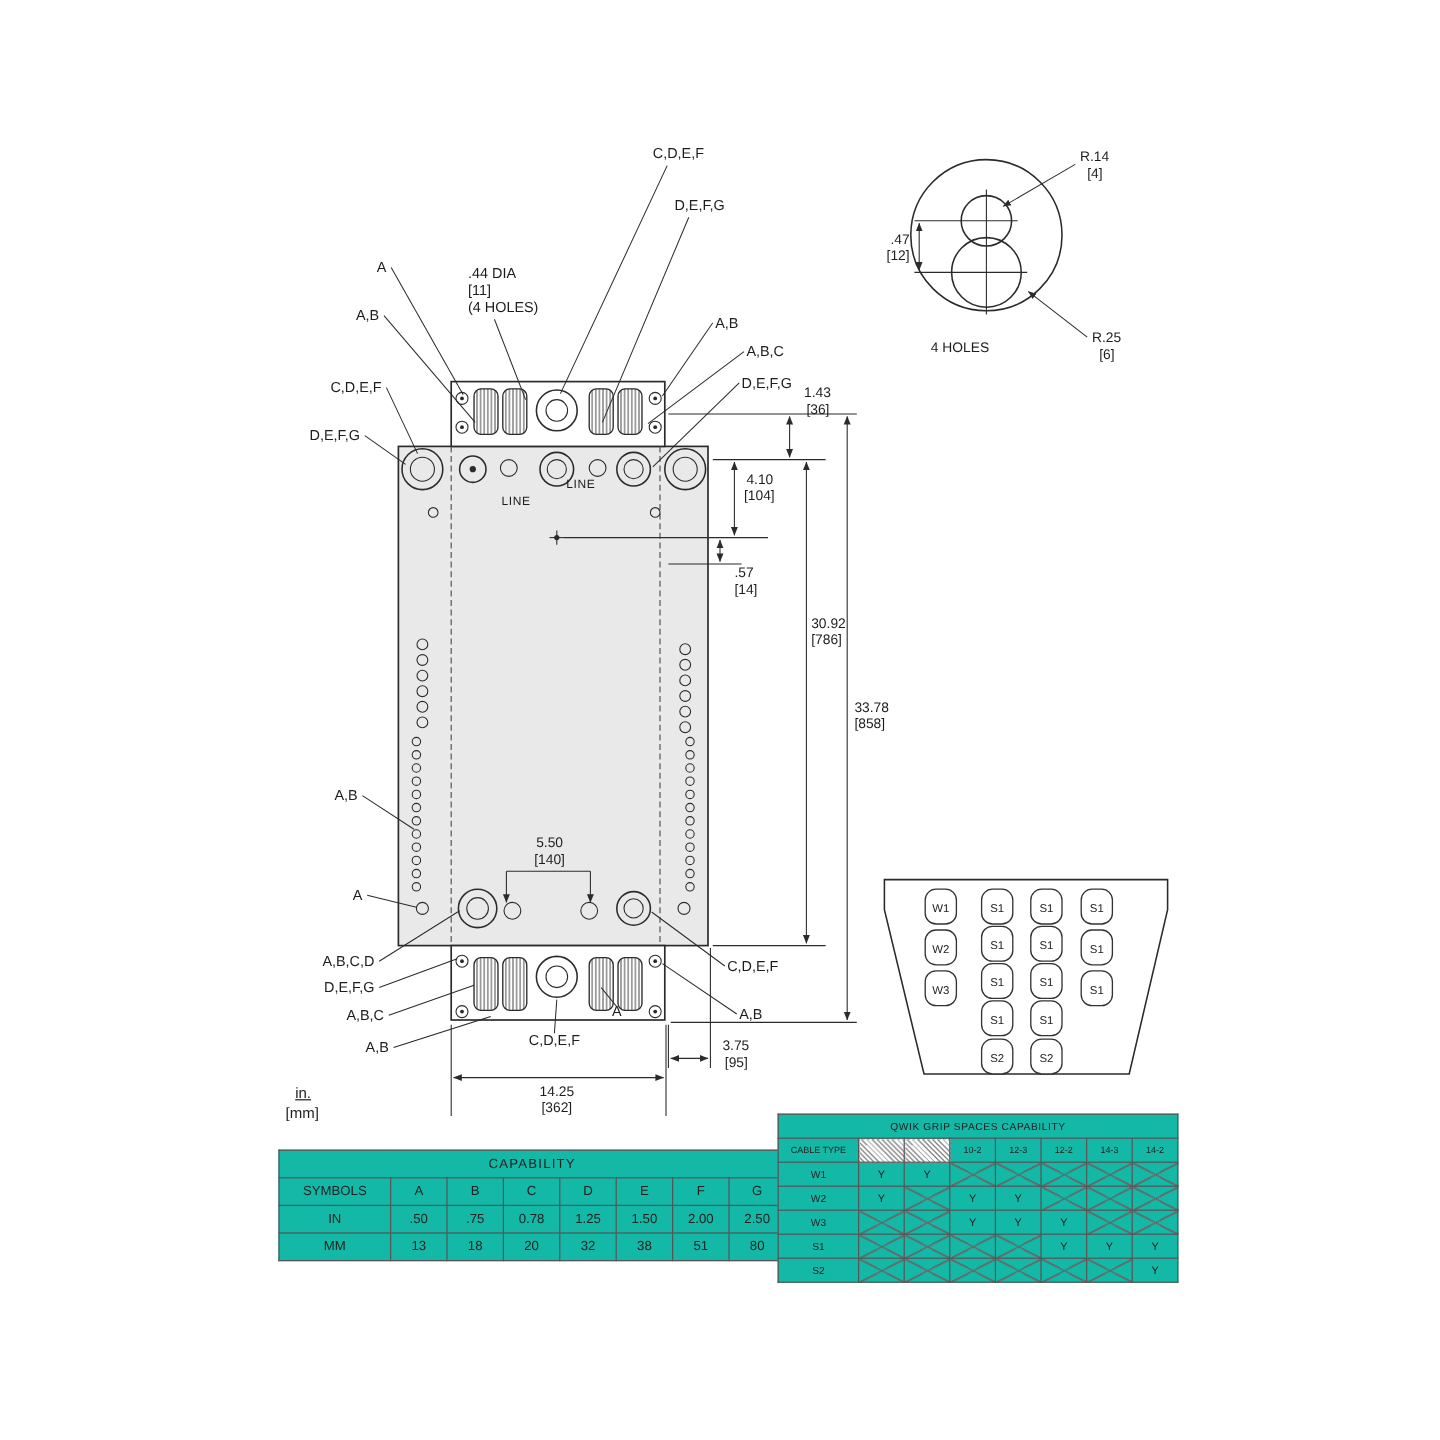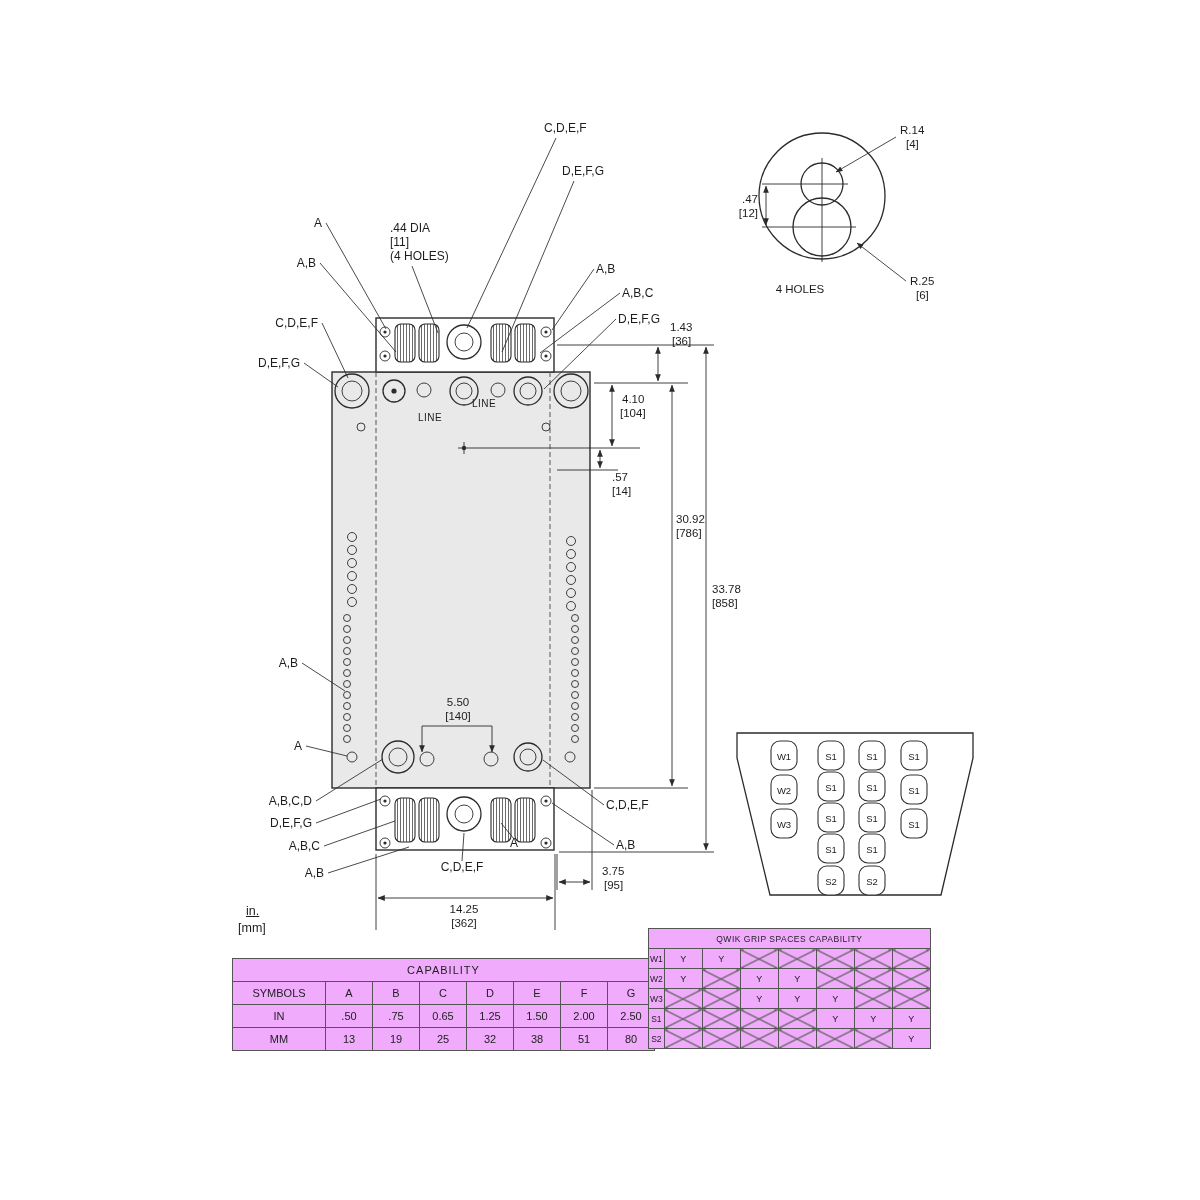--- a/index.html
+++ b/index.html
@@ -17,21 +17,21 @@
   .ld   { fill:none; stroke:#2b2b2b; stroke-width:.85; }
   .dash { fill:none; stroke:#555; stroke-width:1; stroke-dasharray:5 3; }
   .bodyfill { fill:#e9e9e9; stroke:#2b2b2b; stroke-width:1.4; }
   .panel { fill:#fff; stroke:#2b2b2b; stroke-width:1.4; }
   .hatchrect { fill:url(#vh); stroke:#2b2b2b; stroke-width:1.1; }
   .slot { fill:#fff; stroke:#333; stroke-width:1.1; }
   .dot { fill:#2b2b2b; stroke:none; }
 
   .units { position:absolute; left:238px; top:903px; font-size:12.5px; line-height:17px; }
 
-  table { border-collapse:collapse; background:#f0abfc; }
+  table { border-collapse:collapse; background:#14b8a6; }
   td { border:1px solid #555; text-align:center; color:#222; }
 
   .ko-table { position:absolute; left:232px; top:958px; font-size:11px; }
   .ko-table td { height:22px; padding:0 3px; }
   .ko-table td.colA { width:86px;margin-top:32px; }
   .ko-table td.colB { width:40px; }
   .ko-title { height:19px; font-size:11px; letter-spacing:1px; }
 
   .qg-table { position:absolute; left:648px; top:928px; font-size:9px; }
   .qg-table td { height:19px; padding:0 1px; }
@@ -350,45 +350,55 @@
     <td class="colB">C</td>
     <td class="colB">D</td>
     <td class="colB">E</td>
     <td class="colB">F</td>
     <td class="colB">G</td>
   </tr>
   <tr>
     <td class="colA">IN</td>
     <td class="colB">.50</td>
     <td class="colB">.75</td>
-    <td class="colB">0.65</td>
+    <td class="colB">0.78</td>
     <td class="colB">1.25</td>
     <td class="colB">1.50</td>
     <td class="colB">2.00</td>
     <td class="colB">2.50</td>
   </tr>
   <tr>
     <td class="colA">MM</td>
     <td class="colB">13</td>
-    <td class="colB">19</td>
-    <td class="colB">25</td>
+    <td class="colB">18</td>
+    <td class="colB">20</td>
     <td class="colB">32</td>
     <td class="colB">38</td>
     <td class="colB">51</td>
     <td class="colB">80</td>
   </tr>
 </tbody>
     </table>
 
 <table class="qg-table">
   <tbody>
         <tr>
           <td class="qg-title" colspan="8">QWIK GRIP SPACES CAPABILITY</td>
         </tr>
   <tr>
+    <td class="qg-ch">CABLE TYPE</td>
+    <td class="qg-val qg-hd hatched"></td>
+    <td class="qg-val qg-hd hatched"></td>
+    <td class="qg-val qg-hd">10-2</td>
+    <td class="qg-val qg-hd">12-3</td>
+    <td class="qg-val qg-hd">12-2</td>
+    <td class="qg-val qg-hd">14-3</td>
+    <td class="qg-val qg-hd">14-2</td>
+  </tr>
+  <tr>
     <td class="qg-rh">W1</td>
     <td class="qg-val">Y</td>
     <td class="qg-val">Y</td>
     <td class="qg-val crossed"></td>
     <td class="qg-val crossed"></td>
     <td class="qg-val crossed"></td>
     <td class="qg-val crossed"></td>
     <td class="qg-val crossed"></td>
   </tr>
   <tr>

